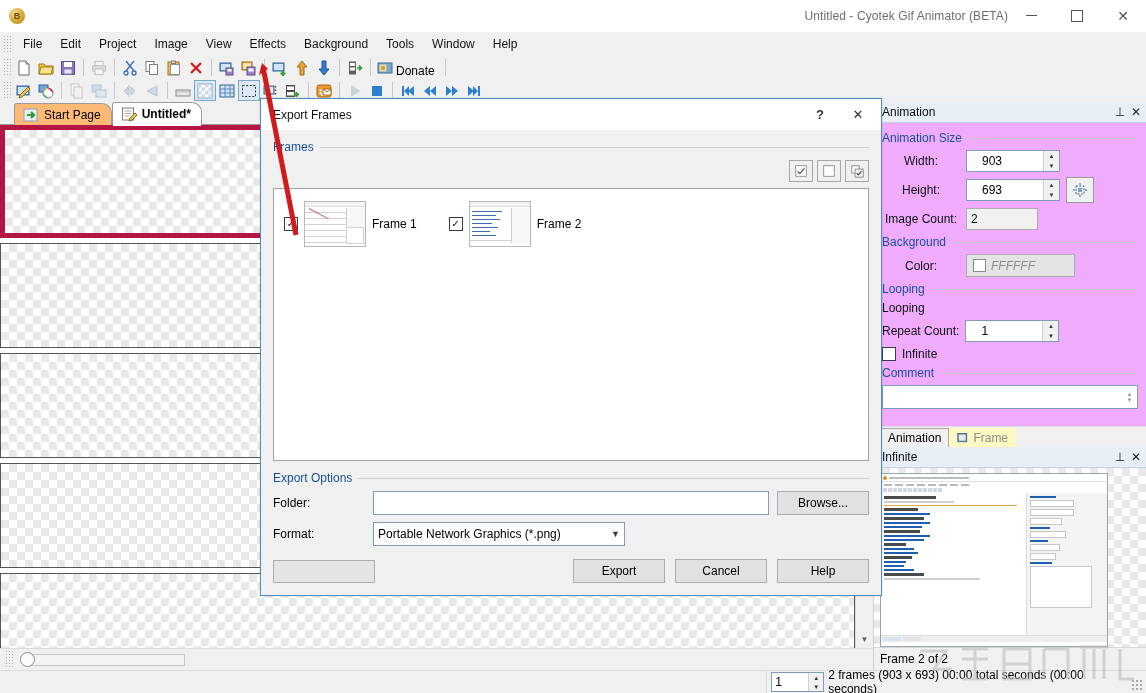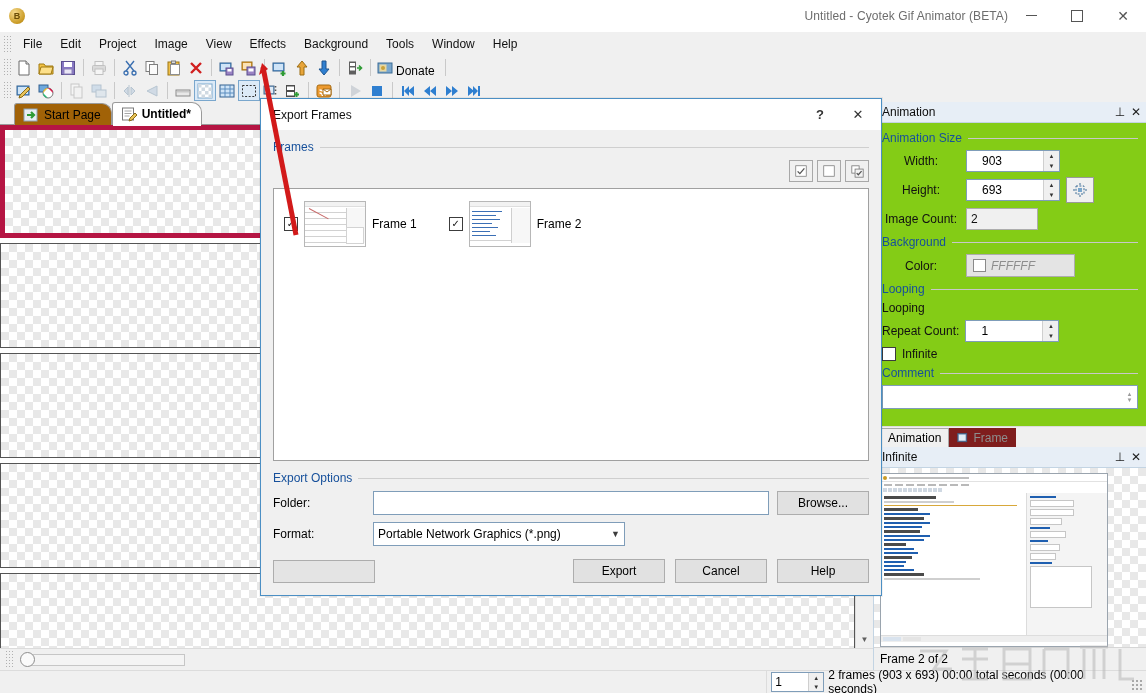--- a/index.html
+++ b/index.html
@@ -45,21 +45,21 @@
   .ico{width:16px;height:16px;display:block;}
 
   
   .body{flex:1 1 auto;display:flex;min-height:0;position:relative;}
 
   
   .docarea{flex:1 1 auto;display:flex;flex-direction:column;min-width:0;background:#f0f0f0;}
   .tabstrip{height:24px;display:flex;align-items:flex-end;padding-left:14px;background:#f0f0f0;position:relative;}
   .tabstrip:after{content:"";position:absolute;left:0;right:0;bottom:0;height:1px;background:#9a9a9a;}
   .doctab{height:21px;display:flex;align-items:center;gap:5px;padding:0 10px 0 8px;
-      background:#a16207;border:1px solid #9a9a9a;border-bottom:none;
+      background:#fdba74;border:1px solid #9a9a9a;border-bottom:none;
       border-radius:3px 10px 0 0;font-size:12px;position:relative;z-index:1;}
   .doctab.active{background:#fff;height:22px;z-index:3;}
   .doctab.active:after{content:"";position:absolute;left:0;right:0;bottom:-1px;height:2px;background:#fff;}
   .doctab b{font-weight:bold;}
 
   .canvaswrap{flex:1 1 auto;display:flex;min-height:0;position:relative;background:#fff;}
   .filmstrip{flex:1 1 auto;overflow:hidden;position:relative;background:#fff;padding:0;}
   .fcell{height:103px;margin:0 0 5px 0;border:1px solid #555;position:relative;background:
       repeating-conic-gradient(#e8e8e8 0% 25%, #ffffff 0% 50%) 0 0/16px 16px;}
   .fcell.selected{border:5px solid #b51543;}
@@ -73,21 +73,21 @@
   .slider .strack{position:absolute;left:10px;right:0;height:10px;border:1px solid #c6c6c6;background:#f4f4f4;}
   .slider .sthumb{position:absolute;left:5px;width:13px;height:13px;border-radius:50%;background:#fafafa;border:1px solid #8d8d8d;}
 
   
   .rightdock{width:272px;flex:0 0 auto;display:flex;flex-direction:column;background:#f0f0f0;border-left:1px solid #c3d4e3;}
   .panel{display:flex;flex-direction:column;min-height:0;}
   .panel-cap{height:20px;display:flex;align-items:center;background:#e7eef6;
       border-bottom:1px solid #c3d4e3;padding:0 2px 0 8px;}
   .panel-cap .ttl{flex:1 1 auto;font-size:12px;color:#0d0d0d;}
   .cap-btn{width:16px;height:16px;display:flex;align-items:center;justify-content:center;color:#1a1a1a;font-size:12px;}
-  .panel-body{flex:1 1 auto;background:#84cc16;padding:6px 8px 4px 8px;overflow:hidden;}
+  .panel-body{flex:1 1 auto;background:#f0abfc;padding:6px 8px 4px 8px;overflow:hidden;}
 
   .grp{margin-bottom:4px;}
   .grp-hdr{display:flex;align-items:center;gap:6px;color:#16509b;font-size:12px;margin:2px 0 5px 0;}
   .grp-hdr .line{flex:1 1 auto;height:1px;background:#c8c8c8;}
   .row{display:flex;align-items:center;margin-bottom:5px;gap:6px;}
   .row label{font-size:12px;color:#111;}
   .lbl-w{width:78px;text-align:center;}
   .spin{display:flex;align-items:stretch;height:20px;border:1px solid #7f9db9;background:#fff;}
   .spin input{border:0;outline:0;width:46px;padding:0 15px;font:12px "Liberation Sans",sans-serif;background:#fff;}
   .spin .btns{width:15px;border-left:1px solid #cfcfcf;display:flex;flex-direction:column;background:#f0f0f0;}
@@ -96,21 +96,21 @@
   .sqbtn{width:26px;height:24px;border:1px solid #9a9a9a;background:#f0f0f0;display:flex;align-items:center;justify-content:center;}
   .colorfield{height:21px;width:95px;border:1px solid #adadad;background:#e4e4e4;display:flex;align-items:center;gap:5px;padding:0 6px;}
   .cbox{width:11px;height:11px;border:1px solid #8a8a8a;background:#fff;}
   .ck{width:12px;height:12px;border:1px solid #3c3c3c;background:#fff;display:inline-flex;align-items:center;justify-content:center;font-size:10px;line-height:1;color:#111;}
   .commentbox{height:22px;border:1px solid #7f9db9;background:#fff;display:flex;align-items:center;}
   .commentbox .sp{margin-left:auto;width:15px;height:20px;display:flex;flex-direction:column;align-items:center;justify-content:center;font-size:6px;color:#9b9b9b;}
 
   .panel-tabs{height:20px;display:flex;align-items:flex-end;padding-left:6px;border-top:1px solid #dcdcdc;background:#f0f0f0;}
   .ptab{height:18px;display:flex;align-items:center;gap:4px;padding:0 7px;border:1px solid #a9a9a9;border-bottom:none;font-size:12px;background:#e4e4e4;}
   .ptab.active{background:#f0f0f0;font-weight:normal;}
-  .ptab.inactive{color:#8d8d8d;background:#7f1d1d;border-color:transparent;}
+  .ptab.inactive{color:#8d8d8d;background:#fef9c3;border-color:transparent;}
 
   .previewbody{flex:1 1 auto;background:
       repeating-conic-gradient(#e8e8e8 0% 25%, #ffffff 0% 50%) 0 0/16px 16px;position:relative;overflow:hidden;}
   .statusbar2{height:22px;background:#f0f0f0;display:flex;align-items:center;padding-left:6px;border-top:1px solid #d6d6d6;font-size:12px;}
 
   
   .mini{position:absolute;left:6px;top:5px;width:226px;height:172px;background:#fff;border:1px solid #9aa4ae;font-size:2px;overflow:hidden;}
   .mini-tb{height:7px;background:#fff;border-bottom:1px solid #e2e2e2;display:flex;align-items:center;gap:2px;padding-left:2px;}
   .mini-dot{width:4px;height:4px;border-radius:50%;background:#c99a23;}
   .mini-menu{height:5px;display:flex;gap:3px;padding-left:3px;align-items:center;}

